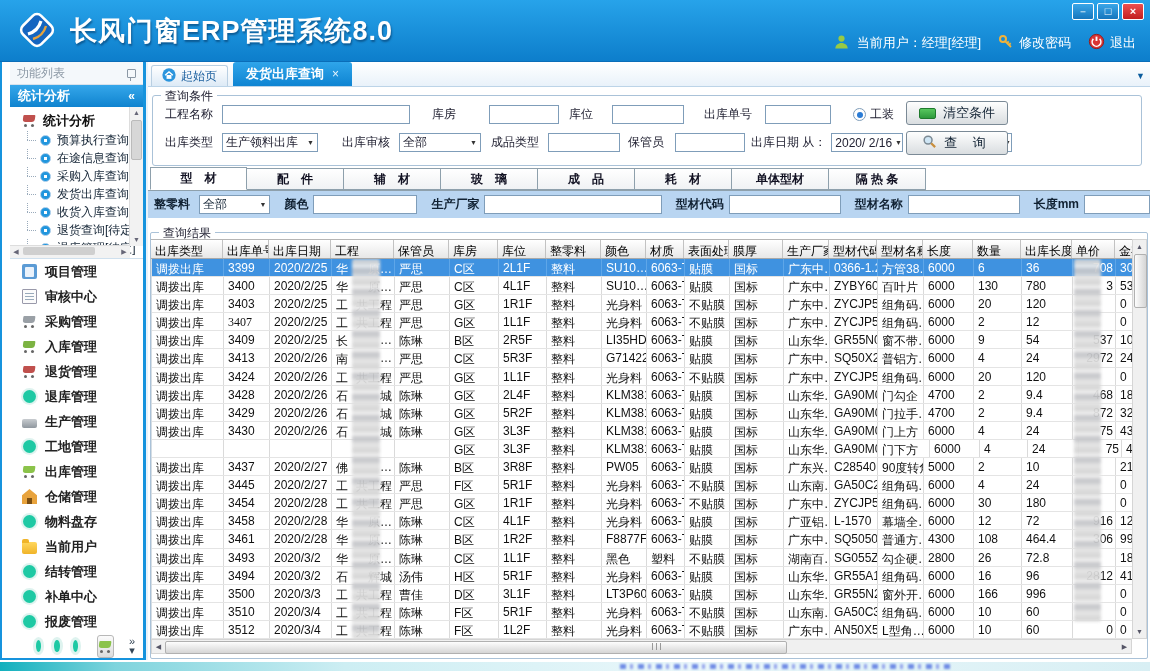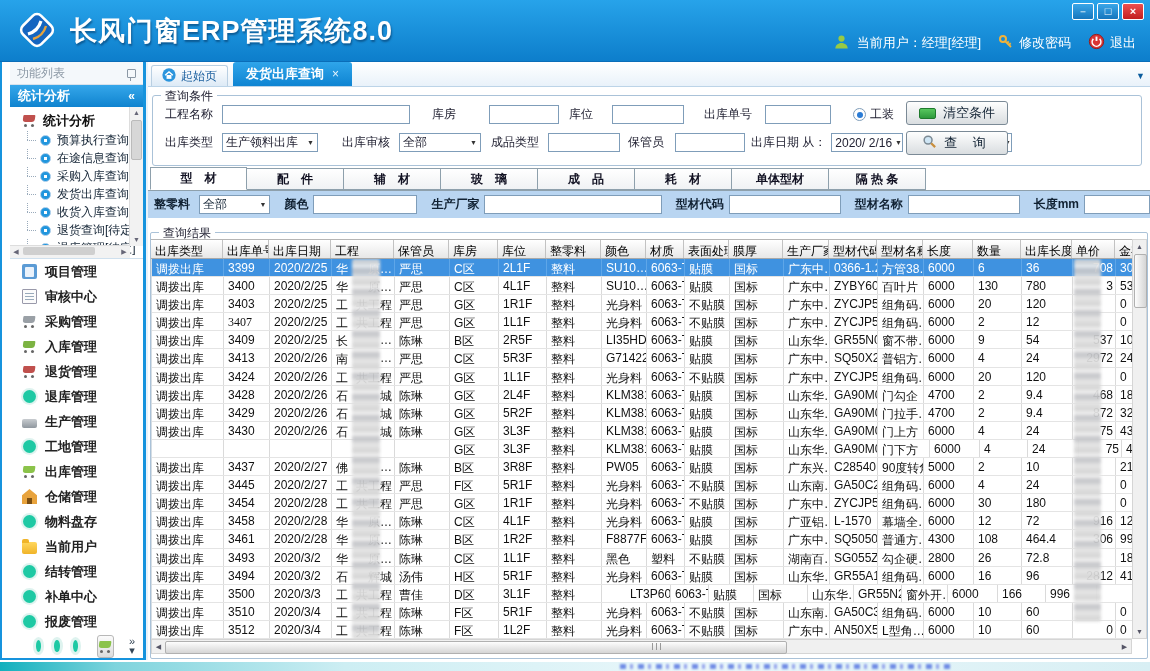--- a/index.html
+++ b/index.html
@@ -910,21 +910,21 @@
             <div style="width: 46px;">3500</div>
             <div style="width: 62px;">2020/3/3</div>
             <div class="proj" style="width: 63px;">
               <span>工</span>
               <span>共工程</span>
             </div>
             <div style="width: 55px;">曹佳</div>
             <div style="width: 49px;">D区</div>
             <div style="width: 48px;">3L1F</div>
             <div style="width: 55px;">整料</div>
-            <div style="width: 45px; margin-left: 24px;">LT3P60</div>
+            <div style="width: 45px;">LT3P60</div>
             <div style="width: 38px;">6063-T5</div>
             <div style="width: 45px;">贴膜</div>
             <div style="width: 54px;">国标</div>
             <div style="width: 46px;">山东华…</div>
             <div style="width: 48px;">GR55N26</div>
             <div style="width: 46px;">窗外开…</div>
             <div style="width: 50px;">6000</div>
             <div style="width: 48px;">166</div>
             <div style="width: 51px;">996</div>
             <div class="price" style="width: 43px;"></div>

